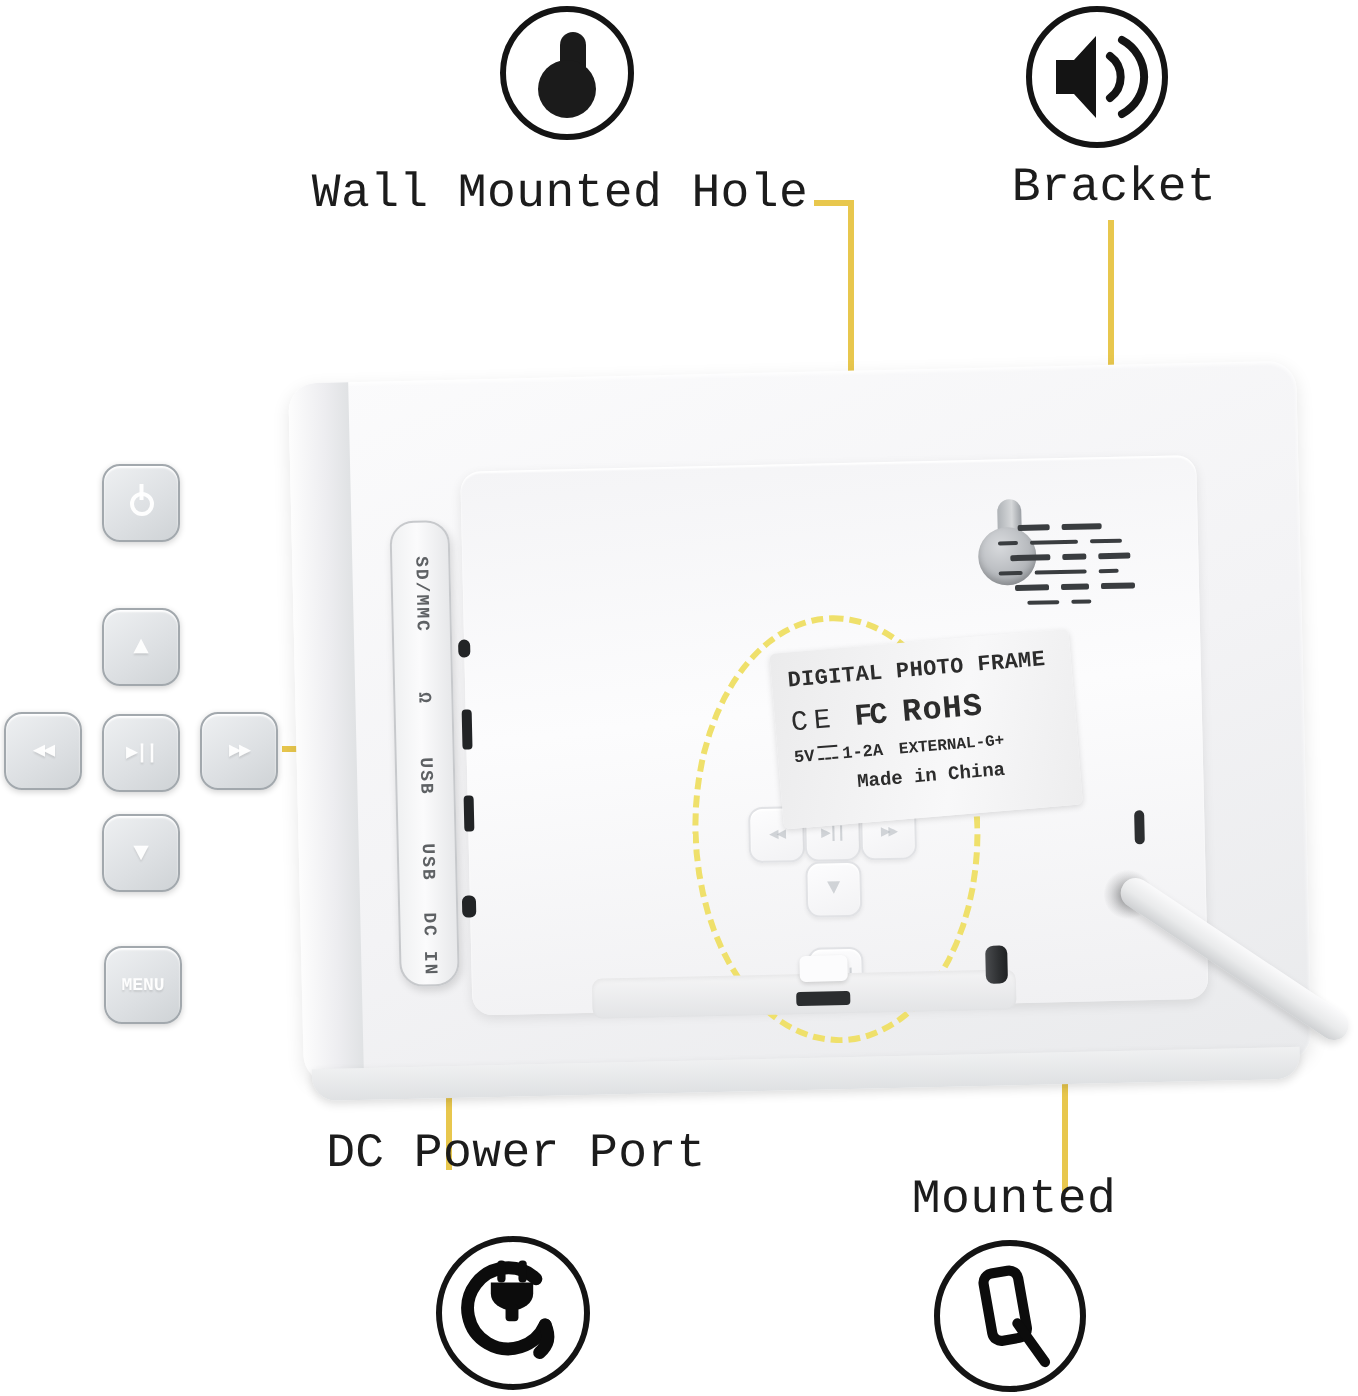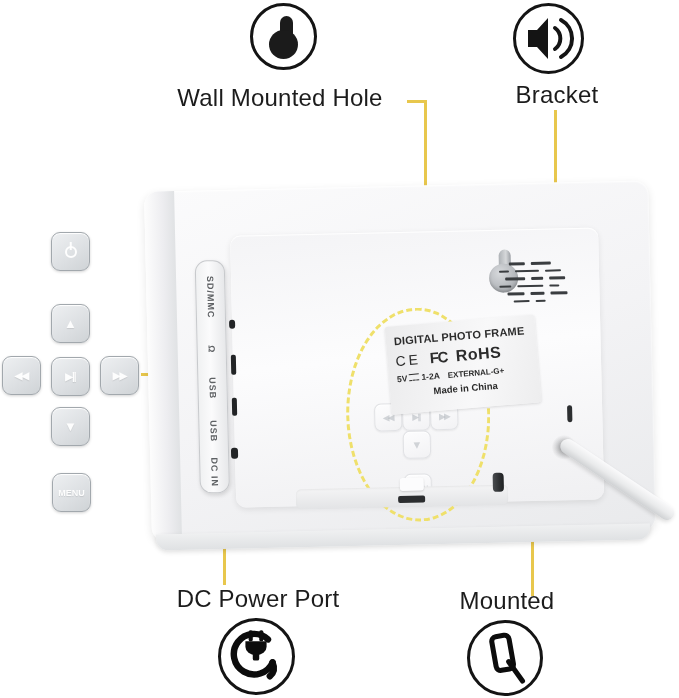--- a/index.html
+++ b/index.html
@@ -1,18 +1,18 @@
 <!DOCTYPE html>
 <html><head>
 <meta charset="utf-8">
 <title></title>
 <style>
   html,body{margin:0;padding:0;background:#fff;}
   .stage{position:relative;width:679px;height:698px;background:#ffffff;overflow:hidden;
-         font-family:Liberation Sans, sans-serif;color:#1c1c1c;}
+         font-family:Liberation Mono, monospace;color:#1c1c1c;}
 
   
   .co-label{position:absolute;font-size:24px;color:#1c1c1c;text-align:center;letter-spacing:.2px;}
 
   
   .circle-icon{position:absolute;border:3px solid #141414;border-radius:50%;background:#fff;box-sizing:border-box;}
   .ci-wm{left:250px;top:3px;width:67px;height:67px;}
   .keyhole-neck{position:absolute;left:27px;top:10px;width:13px;height:22px;background:#1b1b1b;border-radius:7px 7px 0 0;}
   .keyhole-bulb{position:absolute;left:16px;top:24px;width:29px;height:29px;background:#1b1b1b;border-radius:50%;}
   .ci-sp{left:513px;top:3px;width:71px;height:71px;}
@@ -246,21 +246,21 @@
   <div class="fbtn" style="left:51px;top:232px;">
       <span class="pow"></span>
     </div>
   <div class="fbtn" style="left:51px;top:304px;">▲</div>
   <div class="fbtn double" style="left:2px;top:356px;">◀◀</div>
   <div class="fbtn double" style="left:51px;top:357px;">▶||</div>
   <div class="fbtn double" style="left:100px;top:356px;">▶▶</div>
   <div class="fbtn" style="left:51px;top:407px;">▼</div>
   <div class="fbtn menu" style="left:52px;top:473px;">MENU</div>
 
-  <div class="co-label" style="left:148px;top:585px;width:220px;">DC Power Port</div>
+  <div class="co-label" style="left:148px;top:564px;width:220px;">DC Power Port</div>
   <div class="co-label" style="left:448px;top:587px;width:118px;">Mounted</div>
 
   <div class="circle-icon ci-plug">
     <svg width="70" height="70" viewBox="0 0 76 76">
       <path d="M51 20 A22 22 0 1 0 56 45" stroke="#0c0c0c" stroke-width="7" fill="none" stroke-linecap="round"></path>
       <path d="M56 45 q4 9 -3 15" stroke="#0c0c0c" stroke-width="7" fill="none" stroke-linecap="round"></path>
       <rect x="30" y="10" width="4.5" height="12" rx="2" fill="#0c0c0c"></rect>
       <rect x="41.5" y="10" width="4.5" height="12" rx="2" fill="#0c0c0c"></rect>
       <path d="M26.5 22 h23 v6 a11.5 9 0 0 1 -23 0 z" fill="#0c0c0c"></path>
       <rect x="34.5" y="34" width="7" height="9" rx="2" fill="#0c0c0c"></rect>

